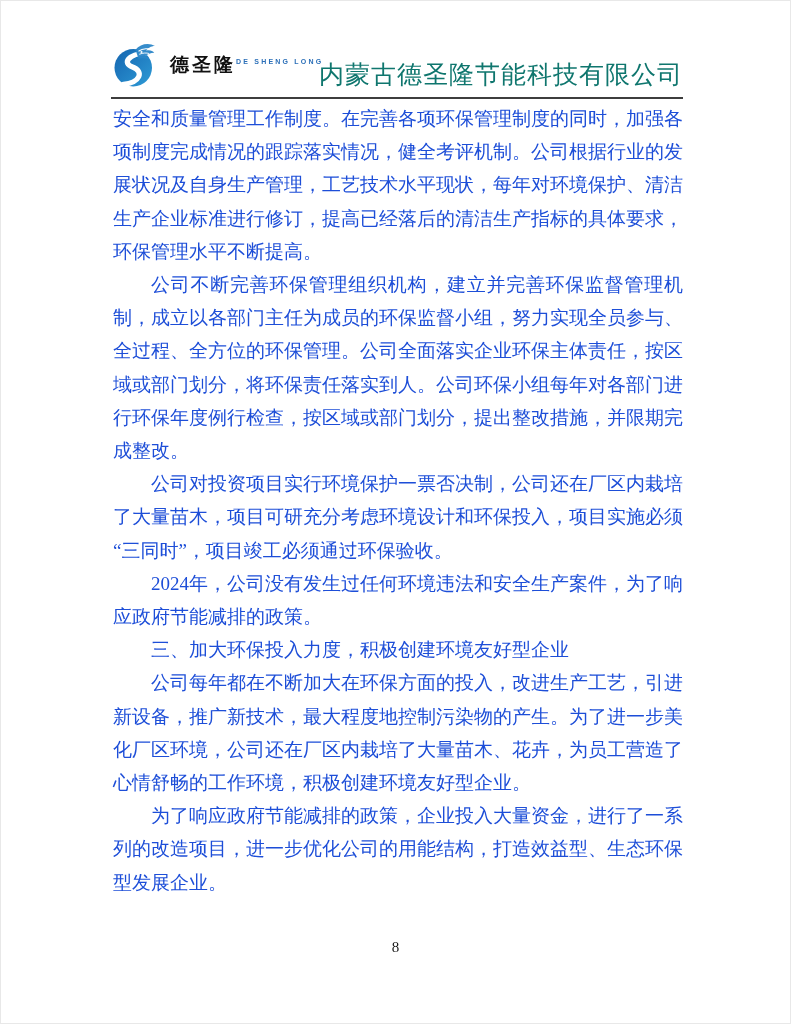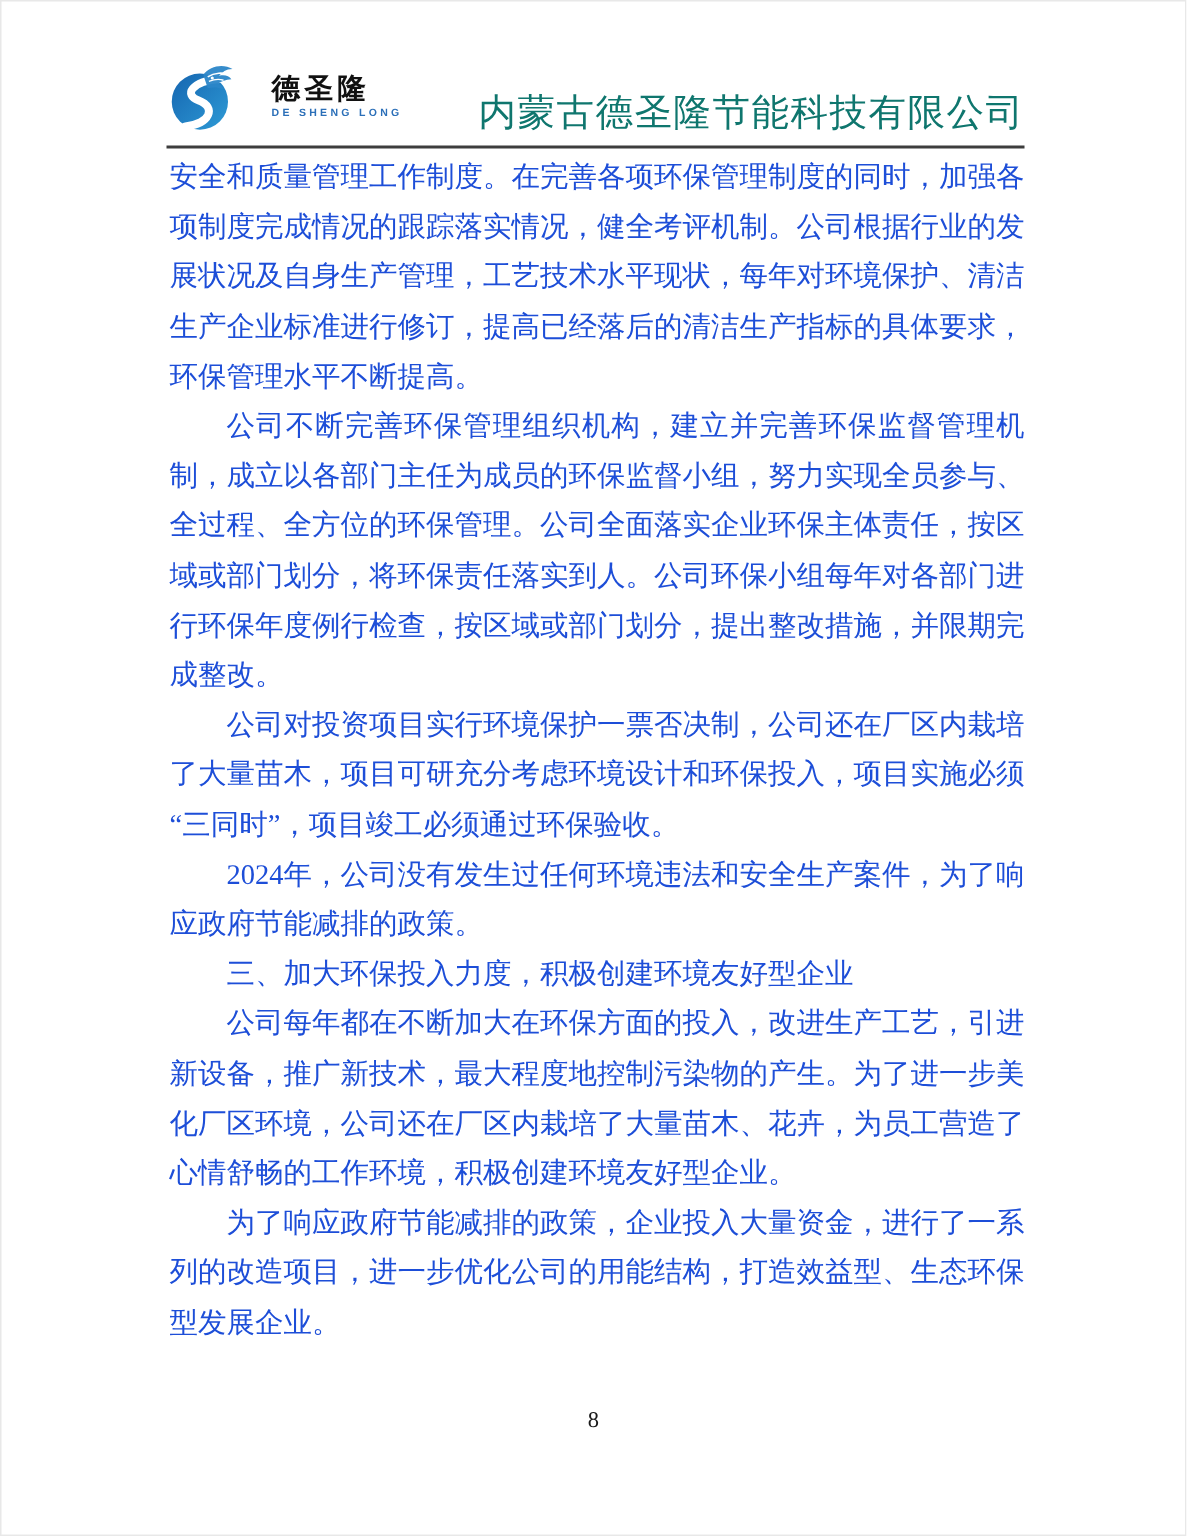--- a/index.html
+++ b/index.html
@@ -33,23 +33,23 @@
     top: 38px;
     display: flex;
     align-items: center;
   }
   .logo-mark {
     width: 48px;
     height: 50px;
     display: block;
   }
   .logo-text {
-    margin-left: 20px;
+    margin-left: 9px;
     display: flex;
-    flex-direction: column;
+    flex-direction: row;
     line-height: 1;
   }
   .logo-cn {
     font-size: 19px;
     font-weight: bold;
     color: #111111;
     letter-spacing: 3px;
     font-family: "Liberation Sans", "DejaVu Sans", sans-serif;
   }
   .logo-en {

